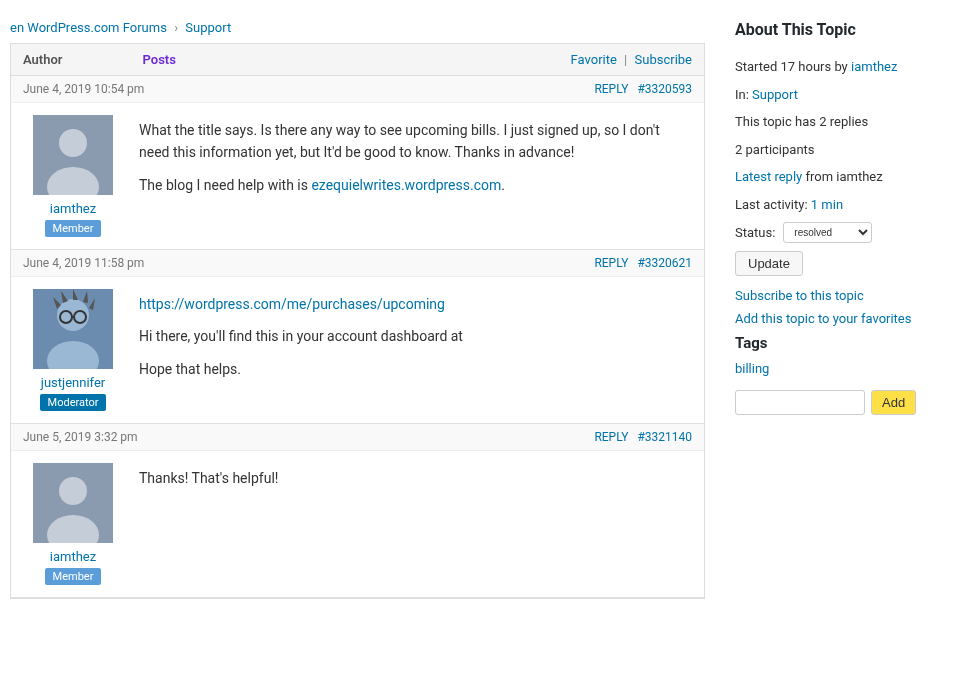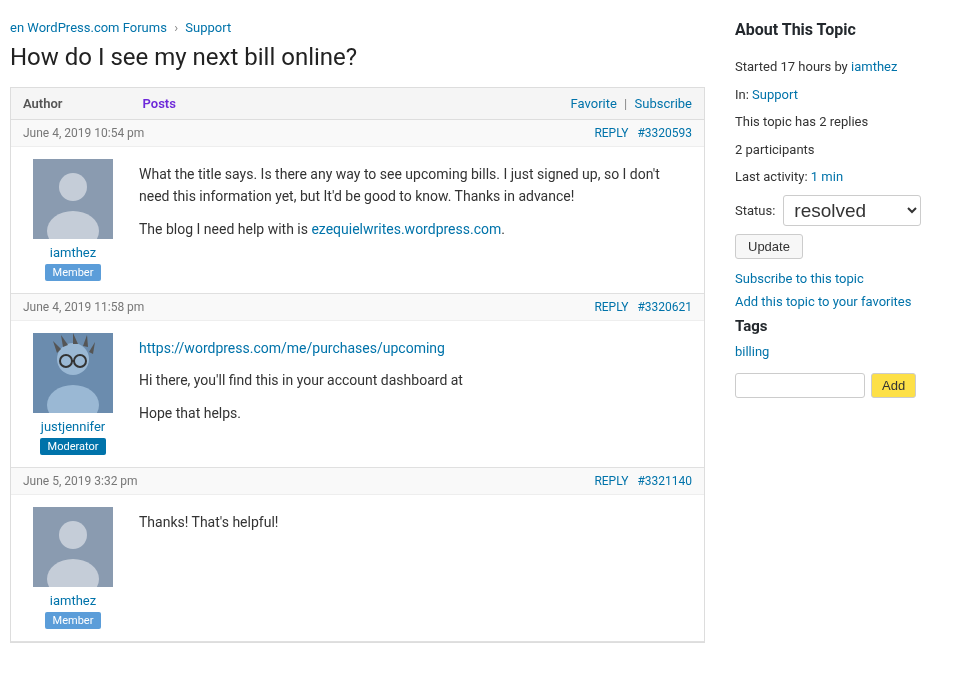--- a/index.html
+++ b/index.html
@@ -186,21 +186,21 @@
       align-items: center;
       gap: 8px;
       margin-bottom: 8px;
       margin-top: 8px;
     }
     .sidebar .status-label {
       font-size: 13px;
       color: #333;
     }
     .sidebar select {
-      font-size: 19px;
+      font-size: 10px;
       padding: 3px 6px;
       border: 1px solid #ccc;
       border-radius: 3px;
       background: #fff;
       color: #333;
     }
     .update-btn {
       background: #f7f7f7;
       border: 1px solid #ccc;
       color: #333;
@@ -263,21 +263,20 @@
 
 <div class="page-wrapper">
   <div class="main-content">
 
     <div class="breadcrumb">
       <a href="#">en WordPress.com Forums</a>
       <span class="sep">›</span>
       <a href="#">Support</a>
     </div>
 
-    <h1 class="page-title">How do I see my next bill online?</h1>
 
     <div class="forum-table">
 
       <div class="forum-table-header">
         <div class="forum-table-header-left">
           <span class="col-author">Author</span>
           <span class="col-posts">Posts</span>
         </div>
         <div class="forum-table-header-right">
           <a href="#">Favorite</a>
@@ -393,20 +392,24 @@
 
     <p>
       <span>In:</span>
       <a href="#">Support</a>
     </p>
 
     <p>This topic has 2 replies</p>
 
     <p>2 participants</p>
 
+    <p>
+      <a href="#">Latest reply</a>
+      <span>from iamthez</span>
+    </p>
 
     <p>
       <span>Last activity:</span>
       <a href="#">1 min</a>
     </p>
 
     <div class="status-row">
       <span class="status-label">Status:</span>
       <select>
         <option>resolved</option>

